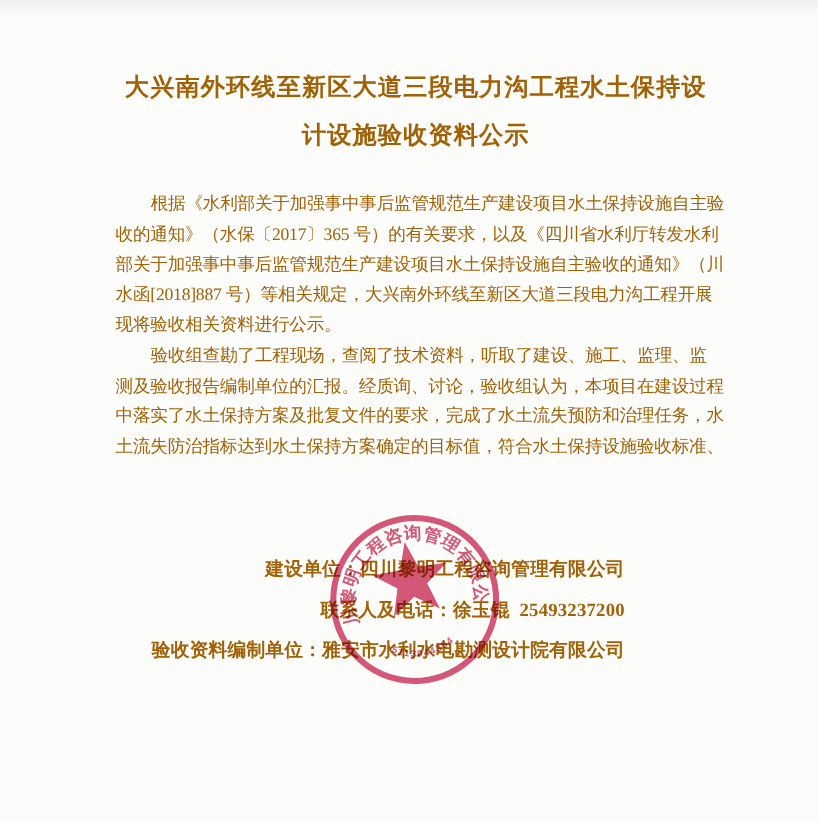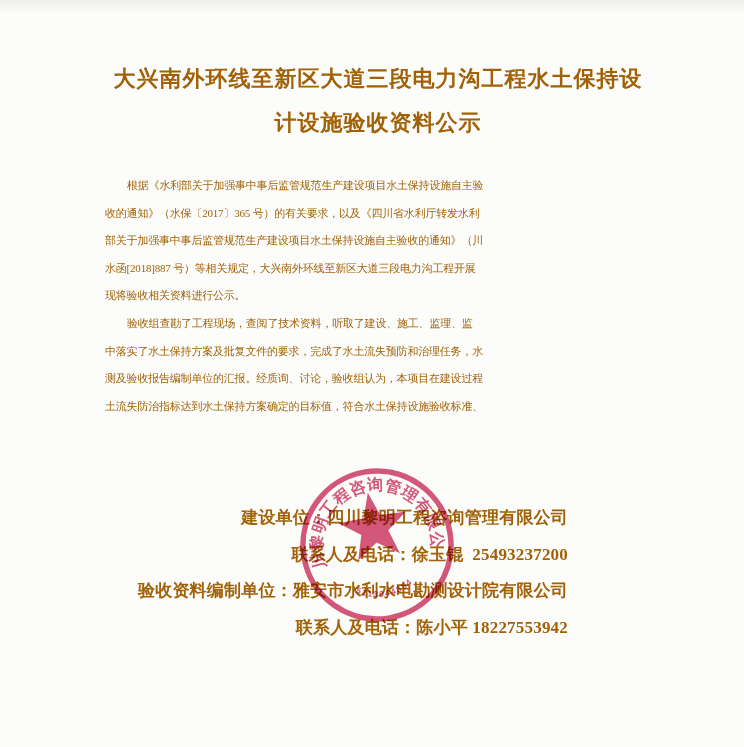--- a/index.html
+++ b/index.html
@@ -19,21 +19,21 @@
   }
   .doc-title{
     position:absolute;top:57px;left:40px;right:40px;
     text-align:center;
     font-size:22px;font-weight:bold;
     line-height:44px;
     letter-spacing:1px;
   }
   .doc-body{
     position:absolute;top:172px;left:105px;width:560px;
-    font-size:11px;line-height:27.6px;
+    font-size:16px;line-height:27.6px;
     letter-spacing:-0.2px;
   }
   .body-line{white-space:nowrap;}
   .body-line.indent{text-indent:2em;}
   .contacts{
     position:absolute;top:500px;left:138px;
     font-size:17px;line-height:36.6px;
     font-weight:600;
     letter-spacing:0.2px;
   }
@@ -62,30 +62,29 @@
     <div>计设施验收资料公示</div>
   </div>
 
   <div class="doc-body">
     <div class="body-line indent">根据《水利部关于加强事中事后监管规范生产建设项目水土保持设施自主验</div>
     <div class="body-line">收的通知》（水保〔2017〕365 号）的有关要求，以及《四川省水利厅转发水利</div>
     <div class="body-line">部关于加强事中事后监管规范生产建设项目水土保持设施自主验收的通知》（川</div>
     <div class="body-line">水函[2018]887 号）等相关规定，大兴南外环线至新区大道三段电力沟工程开展</div>
     <div class="body-line">现将验收相关资料进行公示。</div>
     <div class="body-line indent">验收组查勘了工程现场，查阅了技术资料，听取了建设、施工、监理、监</div>
+    <div class="body-line">测及验收报告编制单位的汇报。经质询、讨论，验收组认为，本项目在建设过程</div>
     <div class="body-line">中落实了水土保持方案及批复文件的要求，完成了水土流失预防和治理任务，水</div>
-    <div class="body-line">测及验收报告编制单位的汇报。经质询、讨论，验收组认为，本项目在建设过程</div>
     <div class="body-line">土流失防治指标达到水土保持方案确定的目标值，符合水土保持设施验收标准、</div>
   </div>
 
   <div class="contacts">
     <div class="contact-line">建设单位：四川黎明工程咨询管理有限公司</div>
     <div class="contact-line">联系人及电话：徐玉锟  25493237200</div>
     <div class="contact-line">验收资料编制单位：雅安市水利水电勘测设计院有限公司</div>
-    <div class="contact-line">联系人及电话：陈小平 18227553942</div>
   </div>
 
   <div class="stamp">
     <svg width="200" height="200" viewBox="0 0 200 200">
       <defs>
         <path id="arcTop" d="M 48.3 118.8 A 55 55 0 1 1 151.7 118.8" fill="none"></path>
         <path id="arcBottom" d="M 70.2 142.6 A 52 52 0 0 0 129.8 142.6" fill="none"></path>
       </defs>
       <g transform="rotate(-10 100 100)" fill="#cf3a62">
         <circle cx="100" cy="100" r="74" fill="none" stroke-width="5.5" stroke="#cf3a62"></circle>

